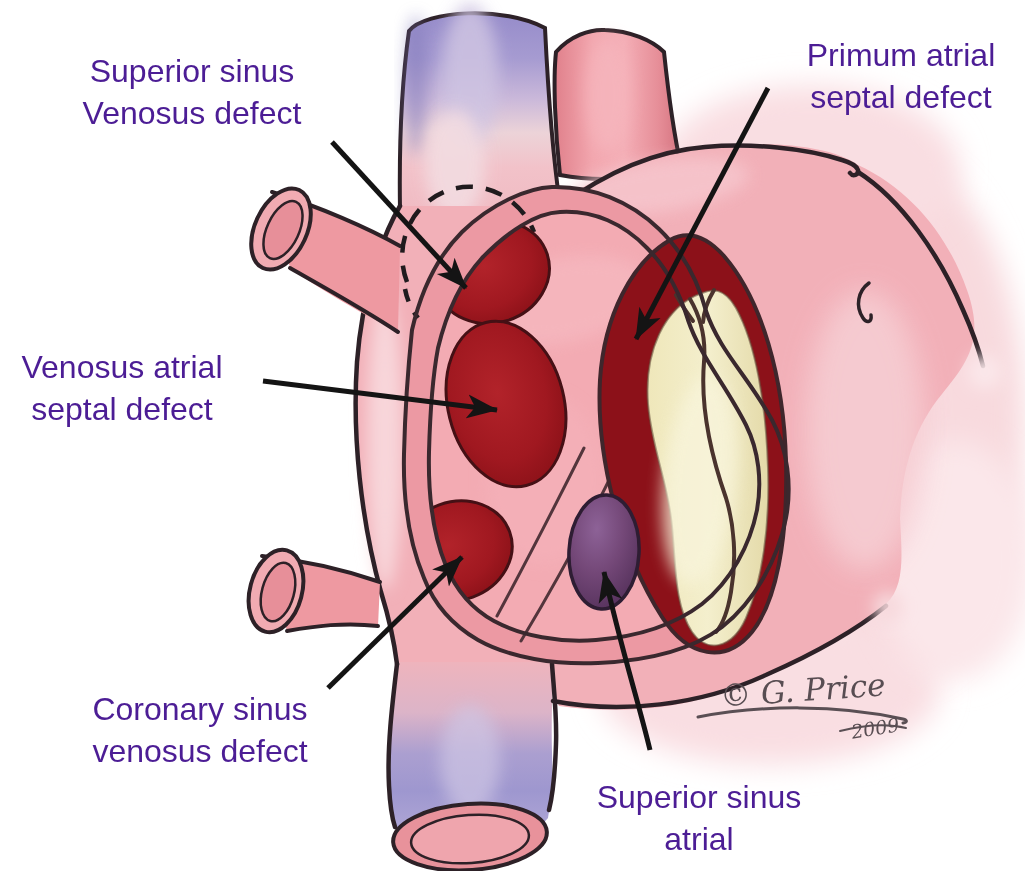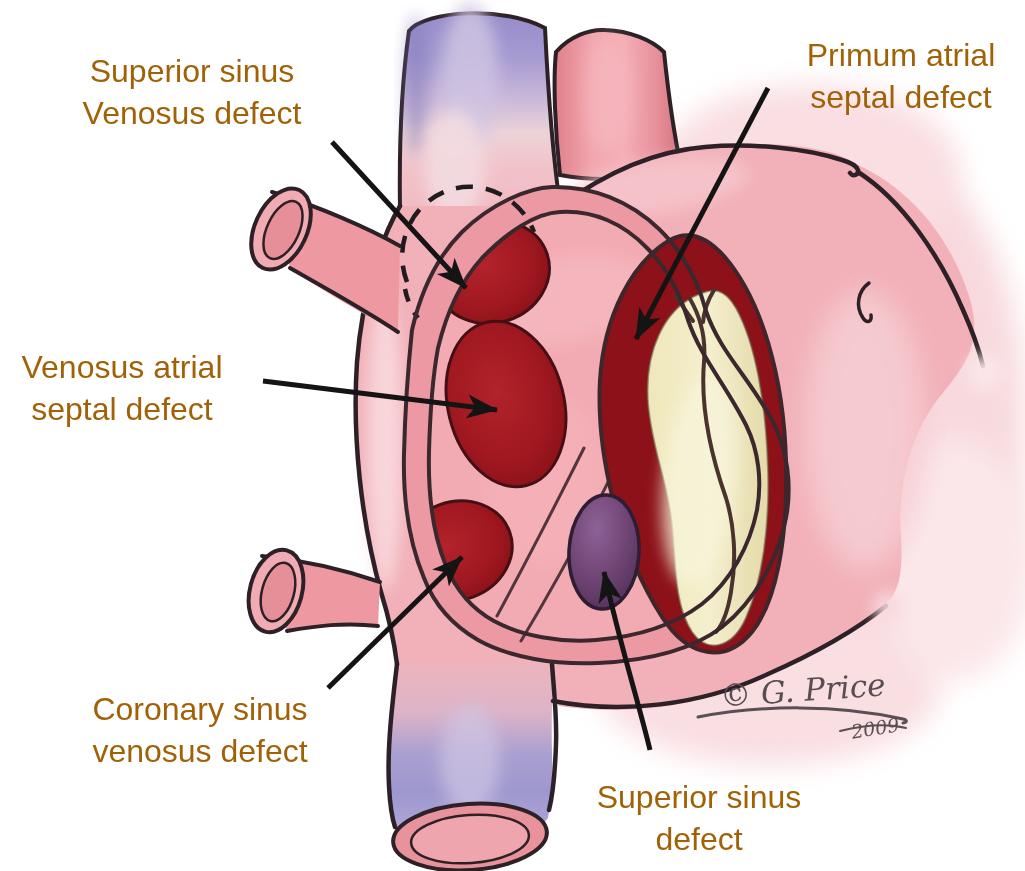--- a/index.html
+++ b/index.html
@@ -4,21 +4,21 @@
 <style>
   html,body { margin:0; padding:0; background:#ffffff; }
   #canvas {
     position:relative; width:1025px; height:871px; overflow:hidden;
     background:#ffffff; font-family:"Liberation Sans", sans-serif;
   }
   #art { position:absolute; left:0; top:0; }
   .lbl {
     position:absolute; transform:translateX(-50%);
     text-align:center; font-family:"Liberation Sans", sans-serif;
-    font-size:32px; line-height:42px; color:#a16207; white-space:nowrap;
+    font-size:32px; line-height:42px; color:#4c1d95; white-space:nowrap;
   }
   .sig-artist {
     position:absolute; left:720px; top:672px;
     font-family:"DejaVu Serif", serif; font-style:italic;
     font-size:31px; color:#584d52; transform:rotate(-4deg);
   }
   .sig-year {
     position:absolute; left:851px; top:717px;
     font-family:"DejaVu Serif", serif; font-style:italic;
     font-size:19px; color:#584d52; transform:rotate(-9deg);
@@ -268,19 +268,19 @@
     <span>septal defect</span>
   </div>
 
   <div class="lbl" style="left:200px; top:688px">
     <span>Coronary sinus</span><br>
     <span>venosus defect</span>
   </div>
 
   <div class="lbl" style="left:699px; top:776px">
     <span>Superior sinus</span><br>
-    <span>defect</span>
+    <span>atrial</span>
   </div>
 
   <div class="sig-artist">© G. Price</div>
   <div class="sig-year">2009</div>
 
 </div>
 
 </body></html>

